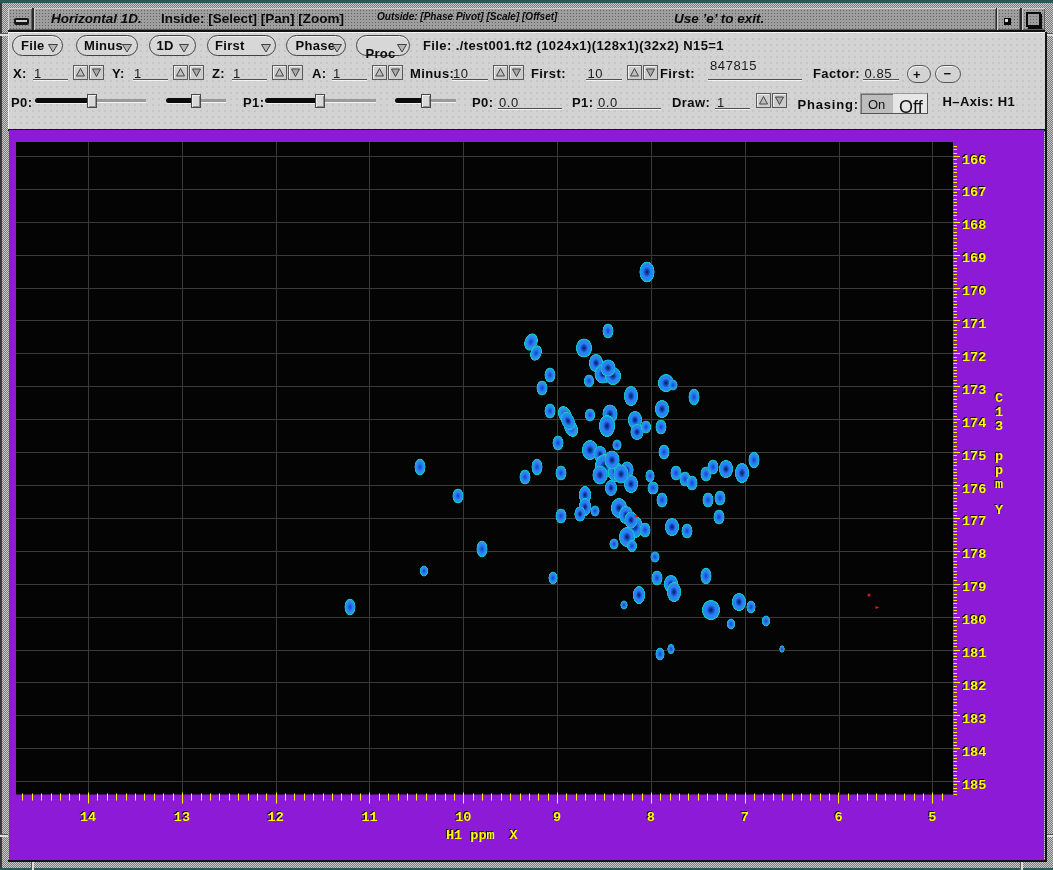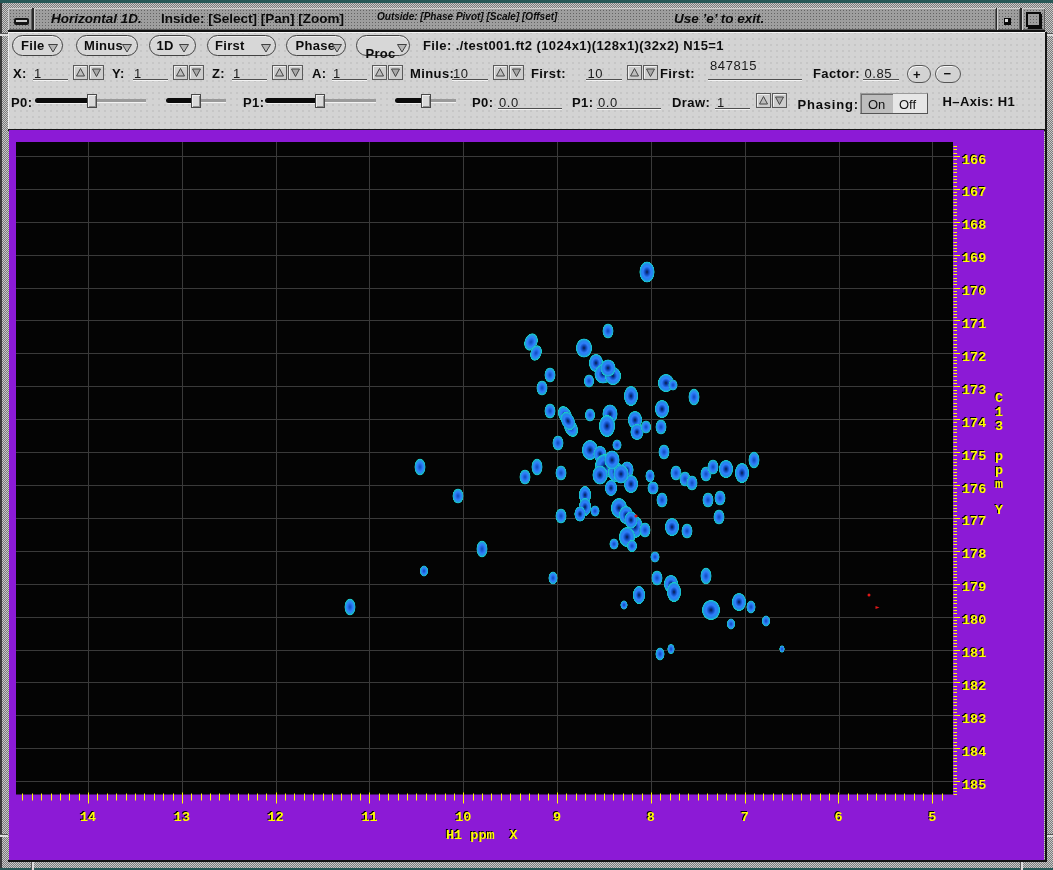--- a/index.html
+++ b/index.html
@@ -195,21 +195,21 @@
         <path d="M1.5 13.5 V1.5 H13.5" fill="none" stroke="#efefef"></path>
         <path d="M17.5 13.5 V1.5 H29.5" fill="none" stroke="#efefef"></path>
         <polygon points="7.5,3.5 11.5,11 3.5,11" fill="#bdbdbd" stroke="#454545"></polygon>
         <polygon points="19.5,4 27.5,4 23.5,11.5" fill="#a9a9a9" stroke="#454545"></polygon>
       </g>
     </svg></div>
 <div class="lbl" style="left:797.5px;top:97px;letter-spacing:.8px">Phasing:</div>
 <div class="abs" style="left:860px;top:93px;width:68px;height:21px;background:#e6e6e6;border:1px solid #9a9a9a;border-right-color:#555;border-bottom-color:#555"></div>
 <div class="abs" style="left:861px;top:94px;width:32px;height:19px;background:#bdbdbd;box-shadow:inset 1px 1px 0 #6e6e6e"></div>
 <div class="abs" style="left:868px;top:96.5px;font-size:13px;color:#111">On</div>
-<div class="abs" style="left:899px;top:96.5px;font-size:13px;color:#111">Off</div>
+<div class="abs" style="left:899px;top:96.5px;font-size:18px;color:#111">Off</div>
 <div class="lbl" style="left:942.5px;top:94px">H–Axis: H1</div>
 
 <div class="abs" style="left:8px;top:129px;width:1038px;height:1.5px;background:#161616"></div>
 <svg class="abs" style="left:9px;top:130px" width="1035" height="730" viewBox="0 0 1035 730">
 <defs>
 <radialGradient id="gb">
 <stop offset="0" stop-color="#081a44"></stop>
         <stop offset="0.22" stop-color="#0c42b0"></stop>
 <stop offset="0.5" stop-color="#2e7dfb"></stop>
         <stop offset="0.74" stop-color="#2387ea"></stop>

